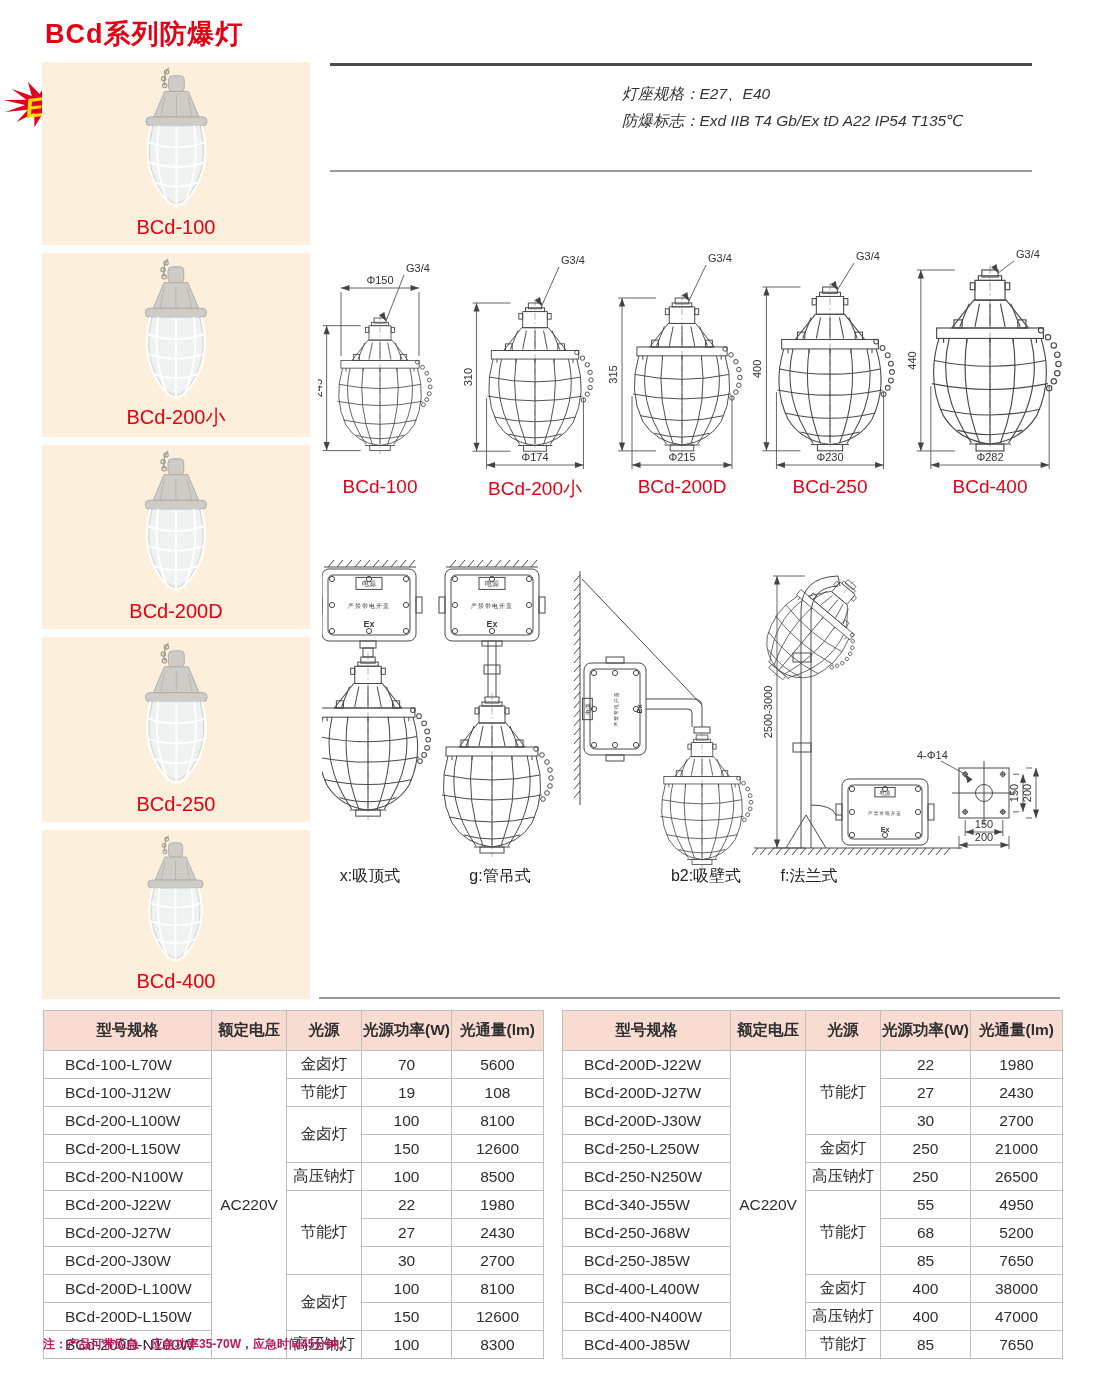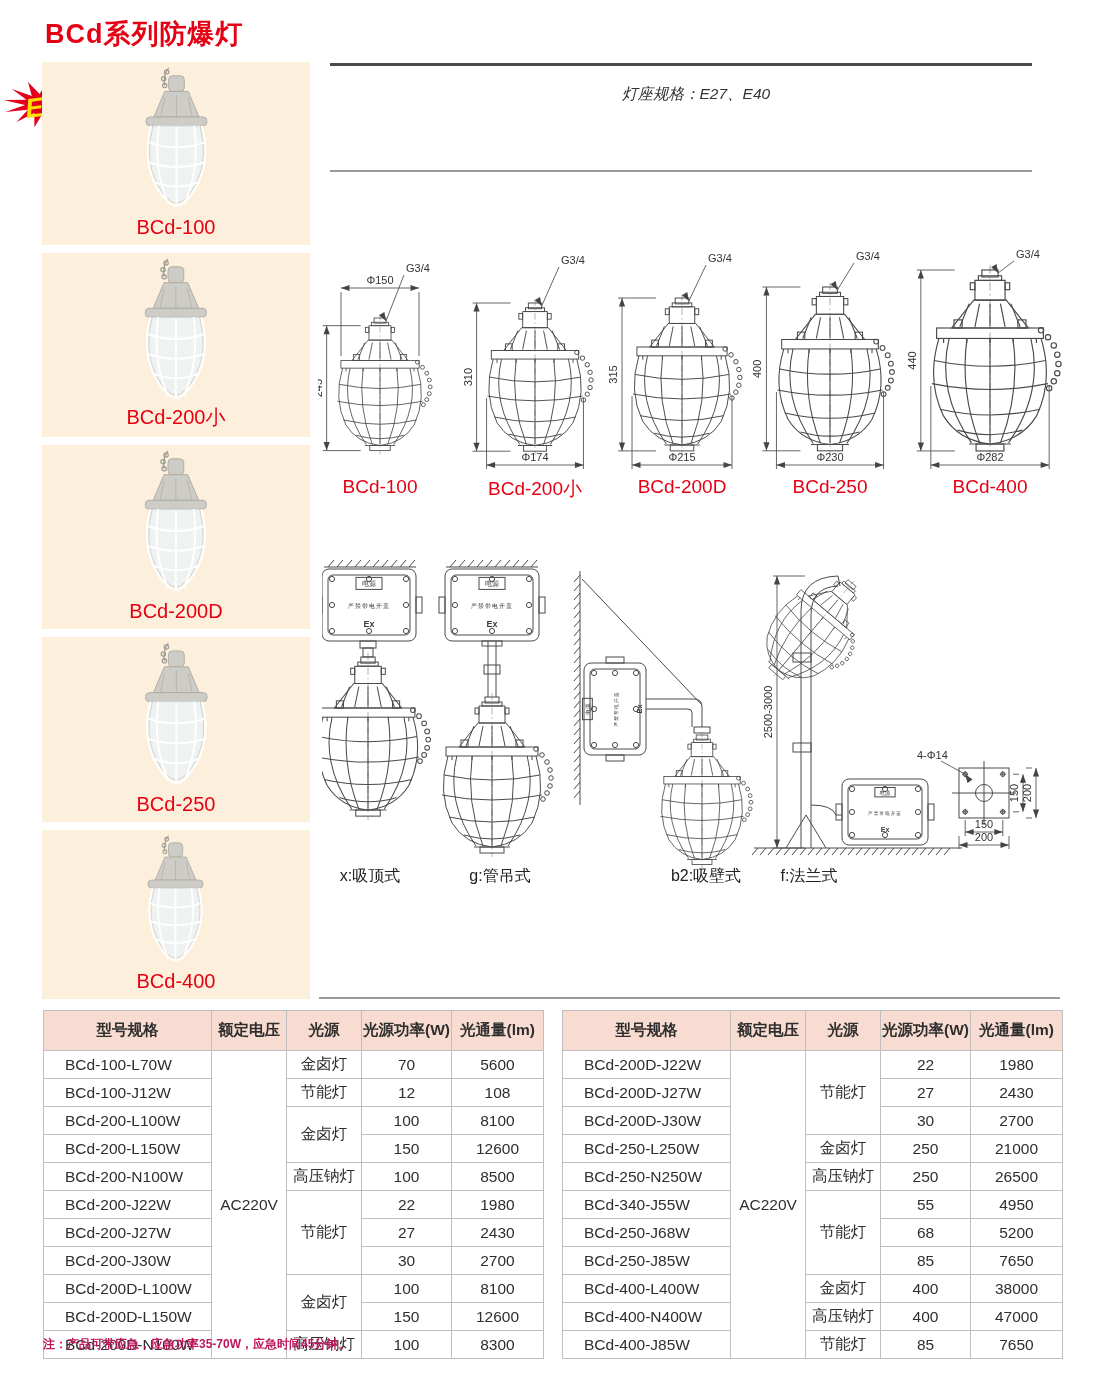--- a/index.html
+++ b/index.html
@@ -171,20 +171,21 @@
           <path class="ph-cage" d="M78,61 Q84,105 68,141"></path>
         </svg>
       </div>
       <div class="card-label">BCd-400</div>
     </div>
   </div>
 
 <div class="abs specs">
   <div class="spec-col" style="left:292px;font-style:italic;" id="spec-right">
       <div class="spec-row"><span>灯座规格</span><span>：</span><span>E27、E40</span></div>
+      <div class="spec-row"><span>防爆标志</span><span>：</span><span>Exd IIB T4 Gb/Ex tD A22 IP54 T135℃</span></div>
     </div>
 </div>
 
 <svg class="abs" style="left:318px;top:250px;" width="756" height="224" id="dim-canvas">
     <g>
       <g transform="translate(62,68) scale(0.85)">
         <line x1="0" y1="-4" x2="0" y2="160" class="cl"></line>
         <rect x="-7" y="0" width="14" height="6" class="ln"></rect>
         <rect x="-10" y="5" width="20" height="4" class="ln"></rect>
         <path class="ln" d="M-13,9 h26 v17 h-26 z"></path>
@@ -962,21 +963,21 @@
         <tr>
           <td class="model">BCd-100-L70W</td>
           <td rowspan="11">AC220V</td>
           <td rowspan="1">金卤灯</td>
           <td>70</td>
           <td>5600</td>
         </tr>
         <tr>
           <td class="model">BCd-100-J12W</td>
           <td rowspan="1">节能灯</td>
-          <td>12</td>
+          <td>19</td>
           <td>108</td>
         </tr>
         <tr>
           <td class="model">BCd-200-L100W</td>
           <td rowspan="2">金卤灯</td>
           <td>100</td>
           <td>8100</td>
         </tr>
         <tr>
           <td class="model">BCd-200-L150W</td>

